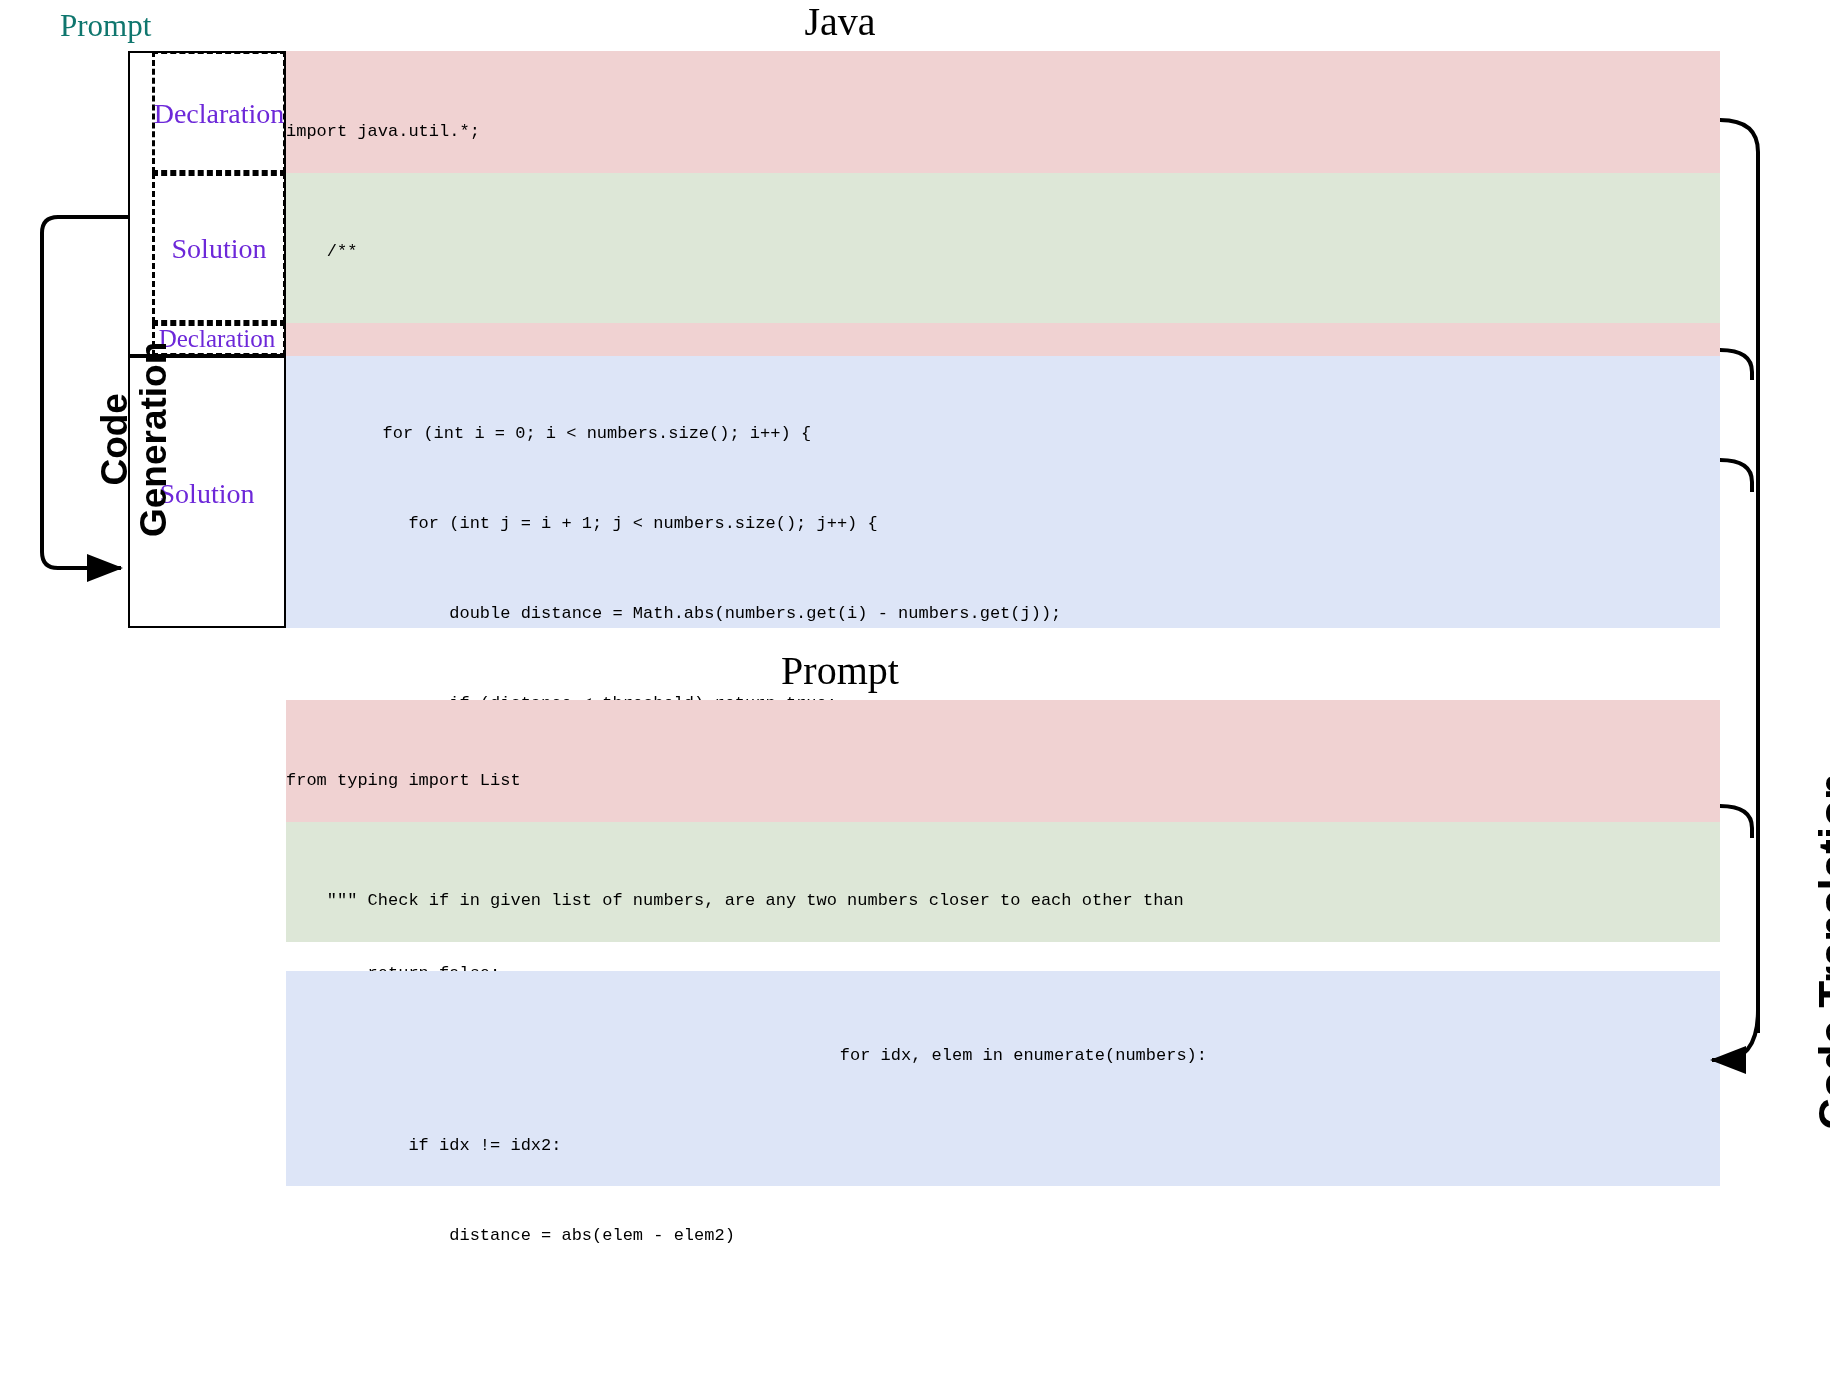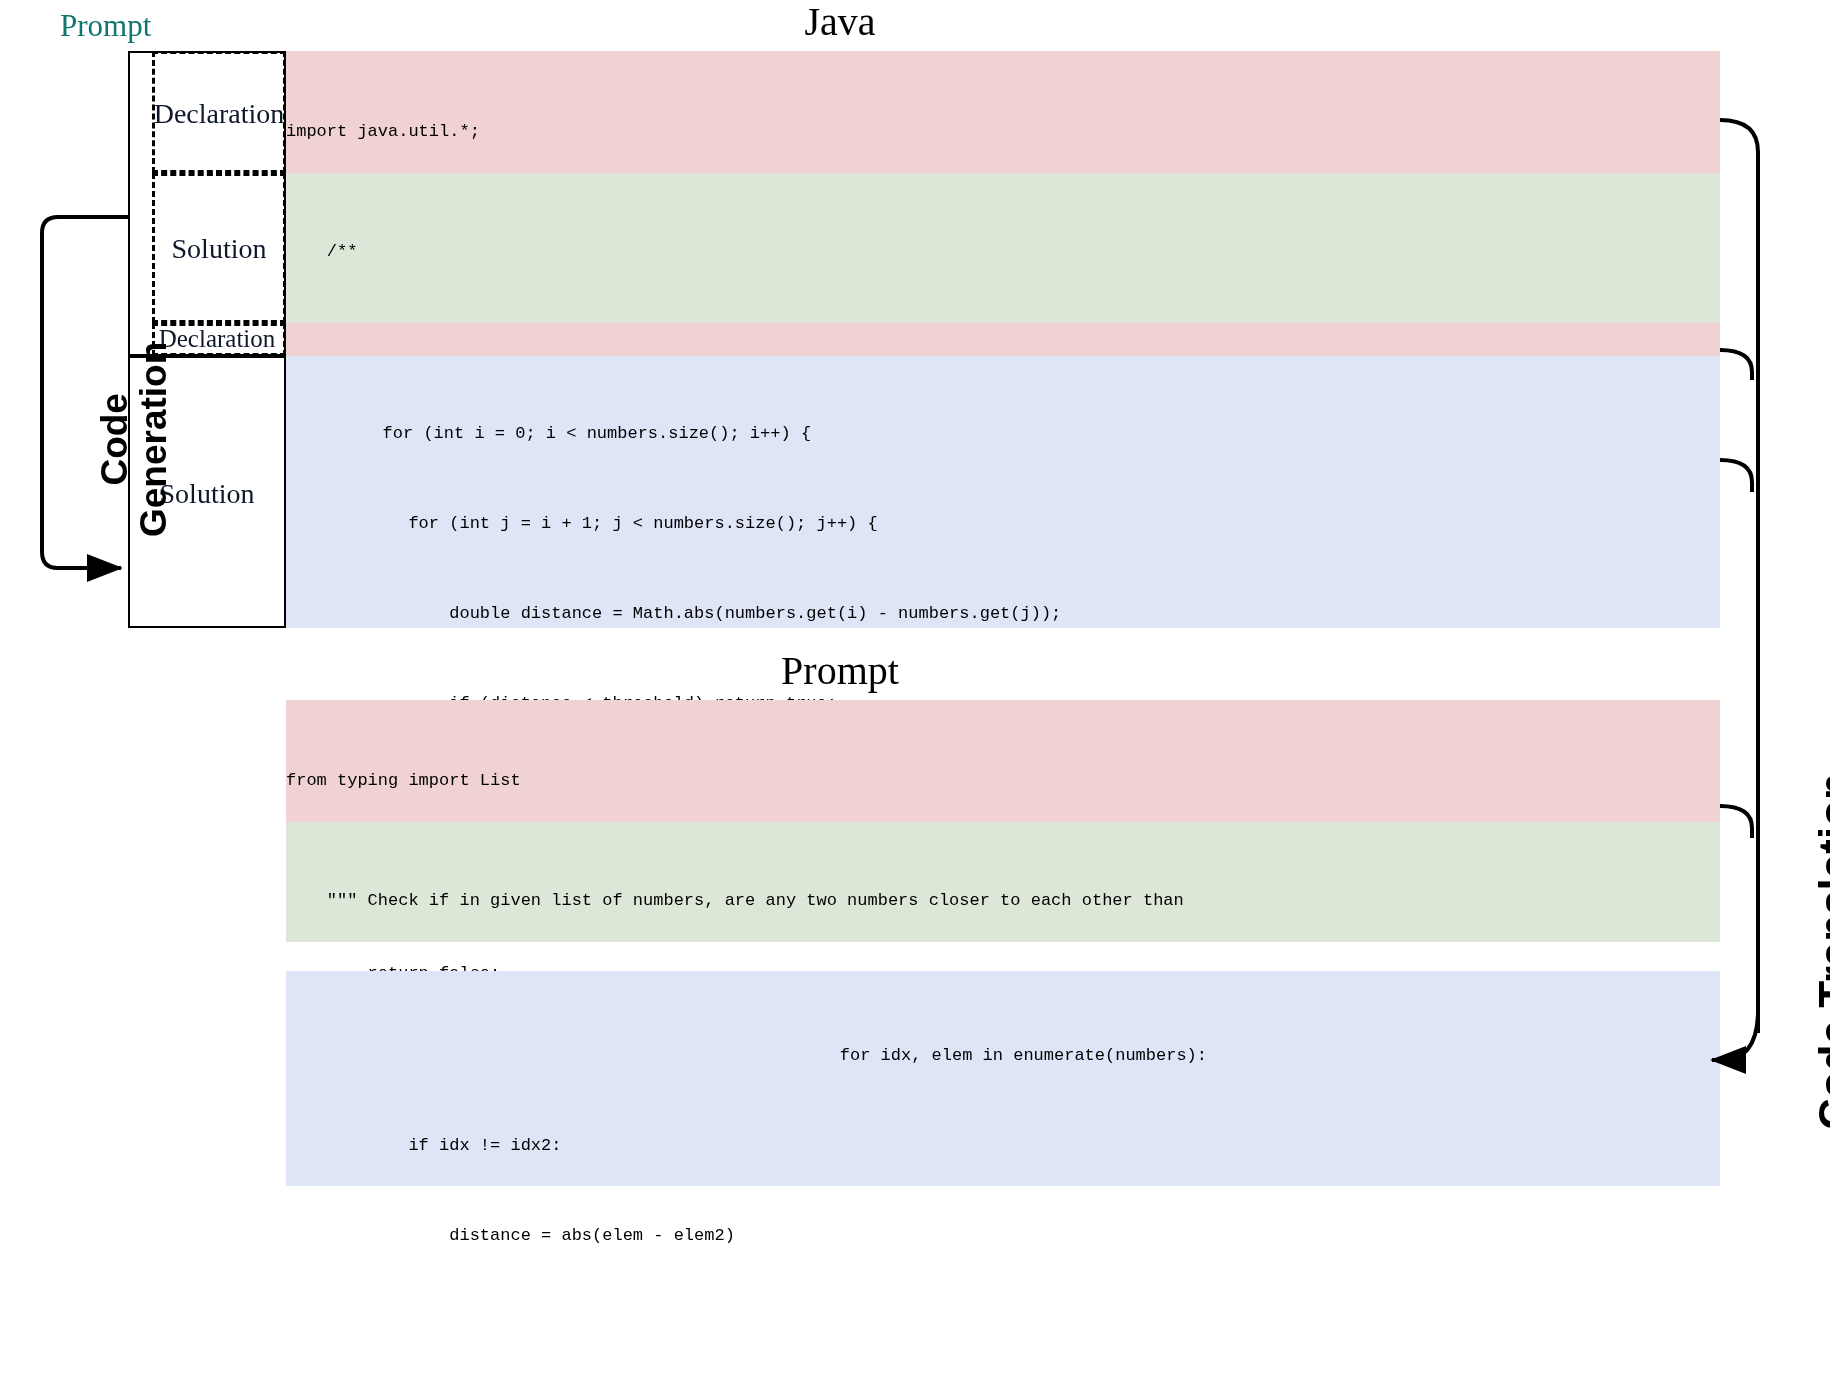--- a/index.html
+++ b/index.html
@@ -66,21 +66,21 @@
   }
   .dashed-box{
     position:absolute;
     border:3px dashed #000;
     box-sizing:border-box;
     background:transparent;
   }
   .box-label{
     position:absolute;
     font-family:"Liberation Serif",serif;
-    font-size:28px;color:#0f172a;
+    font-size:28px;color:#6d28d9;
     text-align:center;
     white-space:nowrap;
   }
 
   svg.overlay{position:absolute;left:0;top:0;width:1830px;height:1396px;pointer-events:none;}
 </style>
 </head>
 <body>
 
 <div class="stage">

